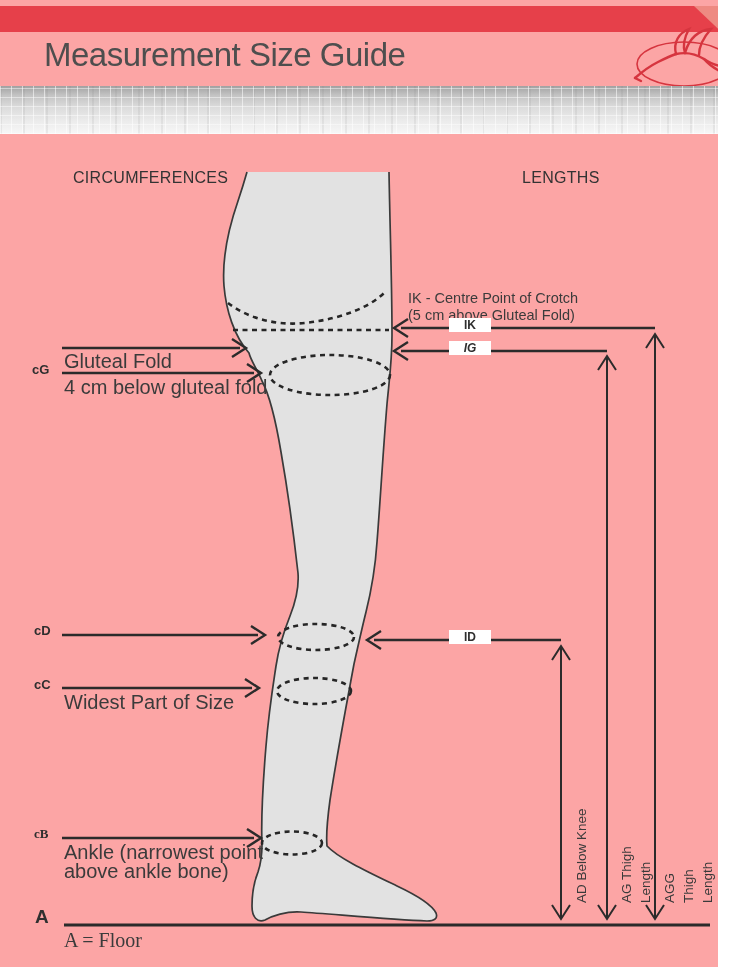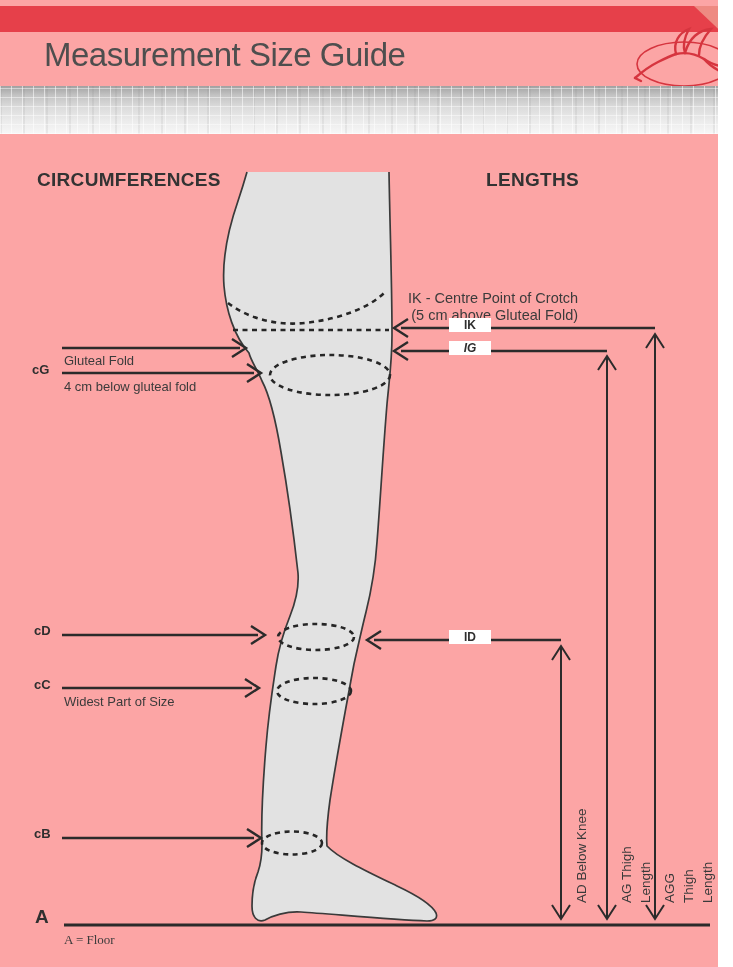--- a/index.html
+++ b/index.html
@@ -17,28 +17,28 @@
   
   .band{
     left:0;top:86px;width:733px;height:48px;
     background:
       repeating-linear-gradient(90deg, rgba(255,255,255,.55) 0 1px, rgba(255,255,255,0) 1px 11px),
       repeating-linear-gradient(0deg, rgba(255,255,255,.45) 0 1px, rgba(255,255,255,0) 1px 9px),
       repeating-linear-gradient(90deg, rgba(110,110,110,.10) 0 2px, rgba(0,0,0,0) 2px 23px),
       linear-gradient(180deg,#a2a2a2 0%,#c4c4c4 20%,#dcdcdc 45%,#ebebeb 72%,#f7f7f7 100%);
   }
   
-  .col-title{font-size:19px;font-weight:bold;color:#333;letter-spacing:.3px;white-space:nowrap;}
+  .col-title{font-size:16px;font-weight:normal;color:#333;letter-spacing:.3px;white-space:nowrap;margin-left:36px;}
   .code{font-size:13px;font-weight:bold;color:#2f2f2f;white-space:nowrap;}
-  .desc{font-size:13px;color:#3b3b3b;line-height:18.5px;white-space:pre-line;}
+  .desc{font-size:20px;color:#3b3b3b;line-height:18.5px;white-space:pre-line;}
   .marker{font-size:12px;font-weight:bold;color:#2f2f2f;background:#fff;
           width:38px;text-align:center;padding:0 2px;}
   .vlabel{font-size:13.5px;color:#3a3a3a;line-height:19px;white-space:pre-line;
           transform:rotate(-90deg);transform-origin:0 0;}
-  .note{font-size:14.5px;color:#3b3b3b;line-height:16.5px;white-space:pre-line;text-align:right;}
+  .note{font-size:14.5px;color:#3b3b3b;line-height:16.5px;white-space:pre-line;}
   svg{display:block;}
 </style>
 </head>
 <body>
 
 <div id="stage">
 
   <div class="abs red-bar"></div>
   <div class="abs fold"></div>
   <div class="abs page-title">Measurement Size Guide</div>
@@ -158,21 +158,23 @@
 
   <div class="abs code" style="left:32px;top:362px;">cG</div>
   <div class="abs desc" style="left:64px;top:352px;">Gluteal Fold</div>
   <div class="abs desc" style="left:64px;top:378px;">4 cm below gluteal fold</div>
 
   <div class="abs code" style="left:34px;top:623px;">cD</div>
 
   <div class="abs code" style="left:34px;top:677px;">cC</div>
   <div class="abs desc" style="left:64px;top:693px;">Widest Part of Size</div>
 
-  <div class="abs code" style="left:34px;top:826px;">cB</div>
+  <div class="abs code" style="left:34px;top:826px;font-family:Liberation Serif, serif;">cB</div>
+  <div class="abs desc" style="left:64px;top:843px;">Ankle (narrowest point
+above ankle bone)</div>
 
   <div class="abs code" style="left:35px;top:906px;font-size:19px;">A</div>
   <div class="abs desc" style="left:64px;top:931px;font-family:Liberation Serif, serif;">A = Floor</div>
 
   <div class="abs vlabel" style="left:572px;top:903px;">AD Below Knee</div>
   <div class="abs vlabel" style="left:617px;top:903px;">AG Thigh Length</div>
   <div class="abs vlabel" style="left:660px;top:903px;">AGG Thigh Length with Belt
 AT Pantyhose
 ATM Maternity Pantyhose</div>
 

